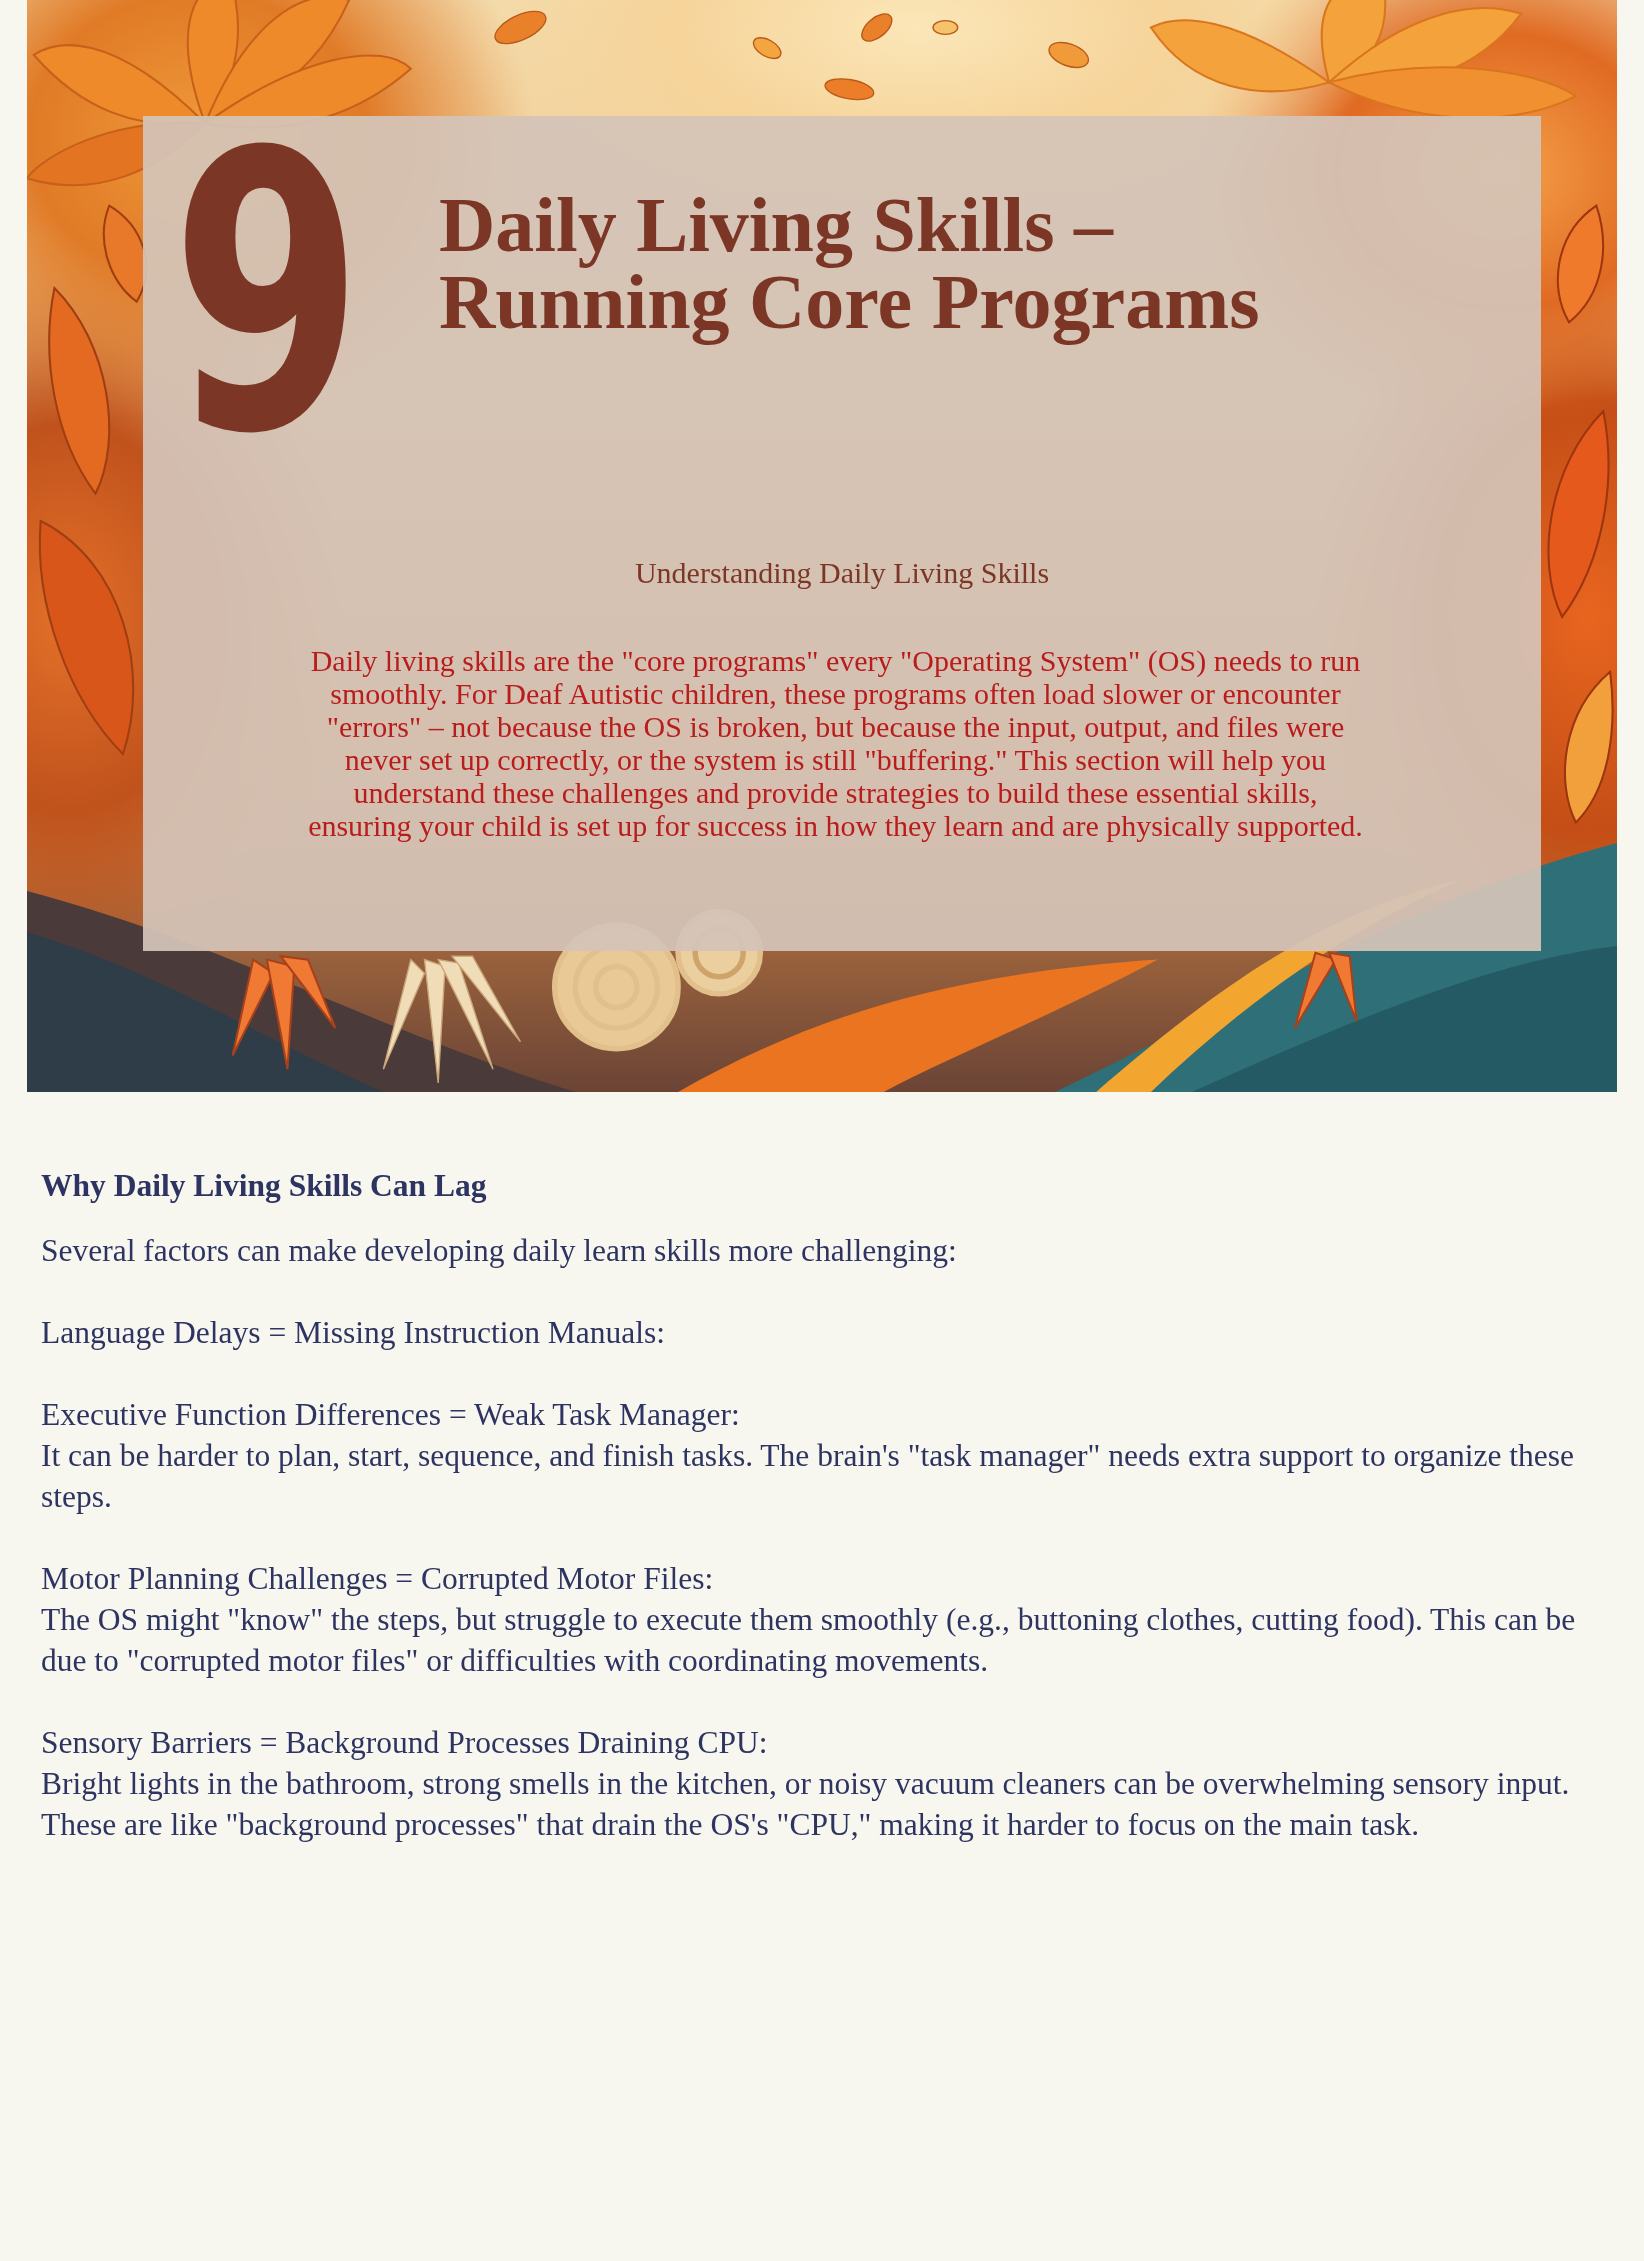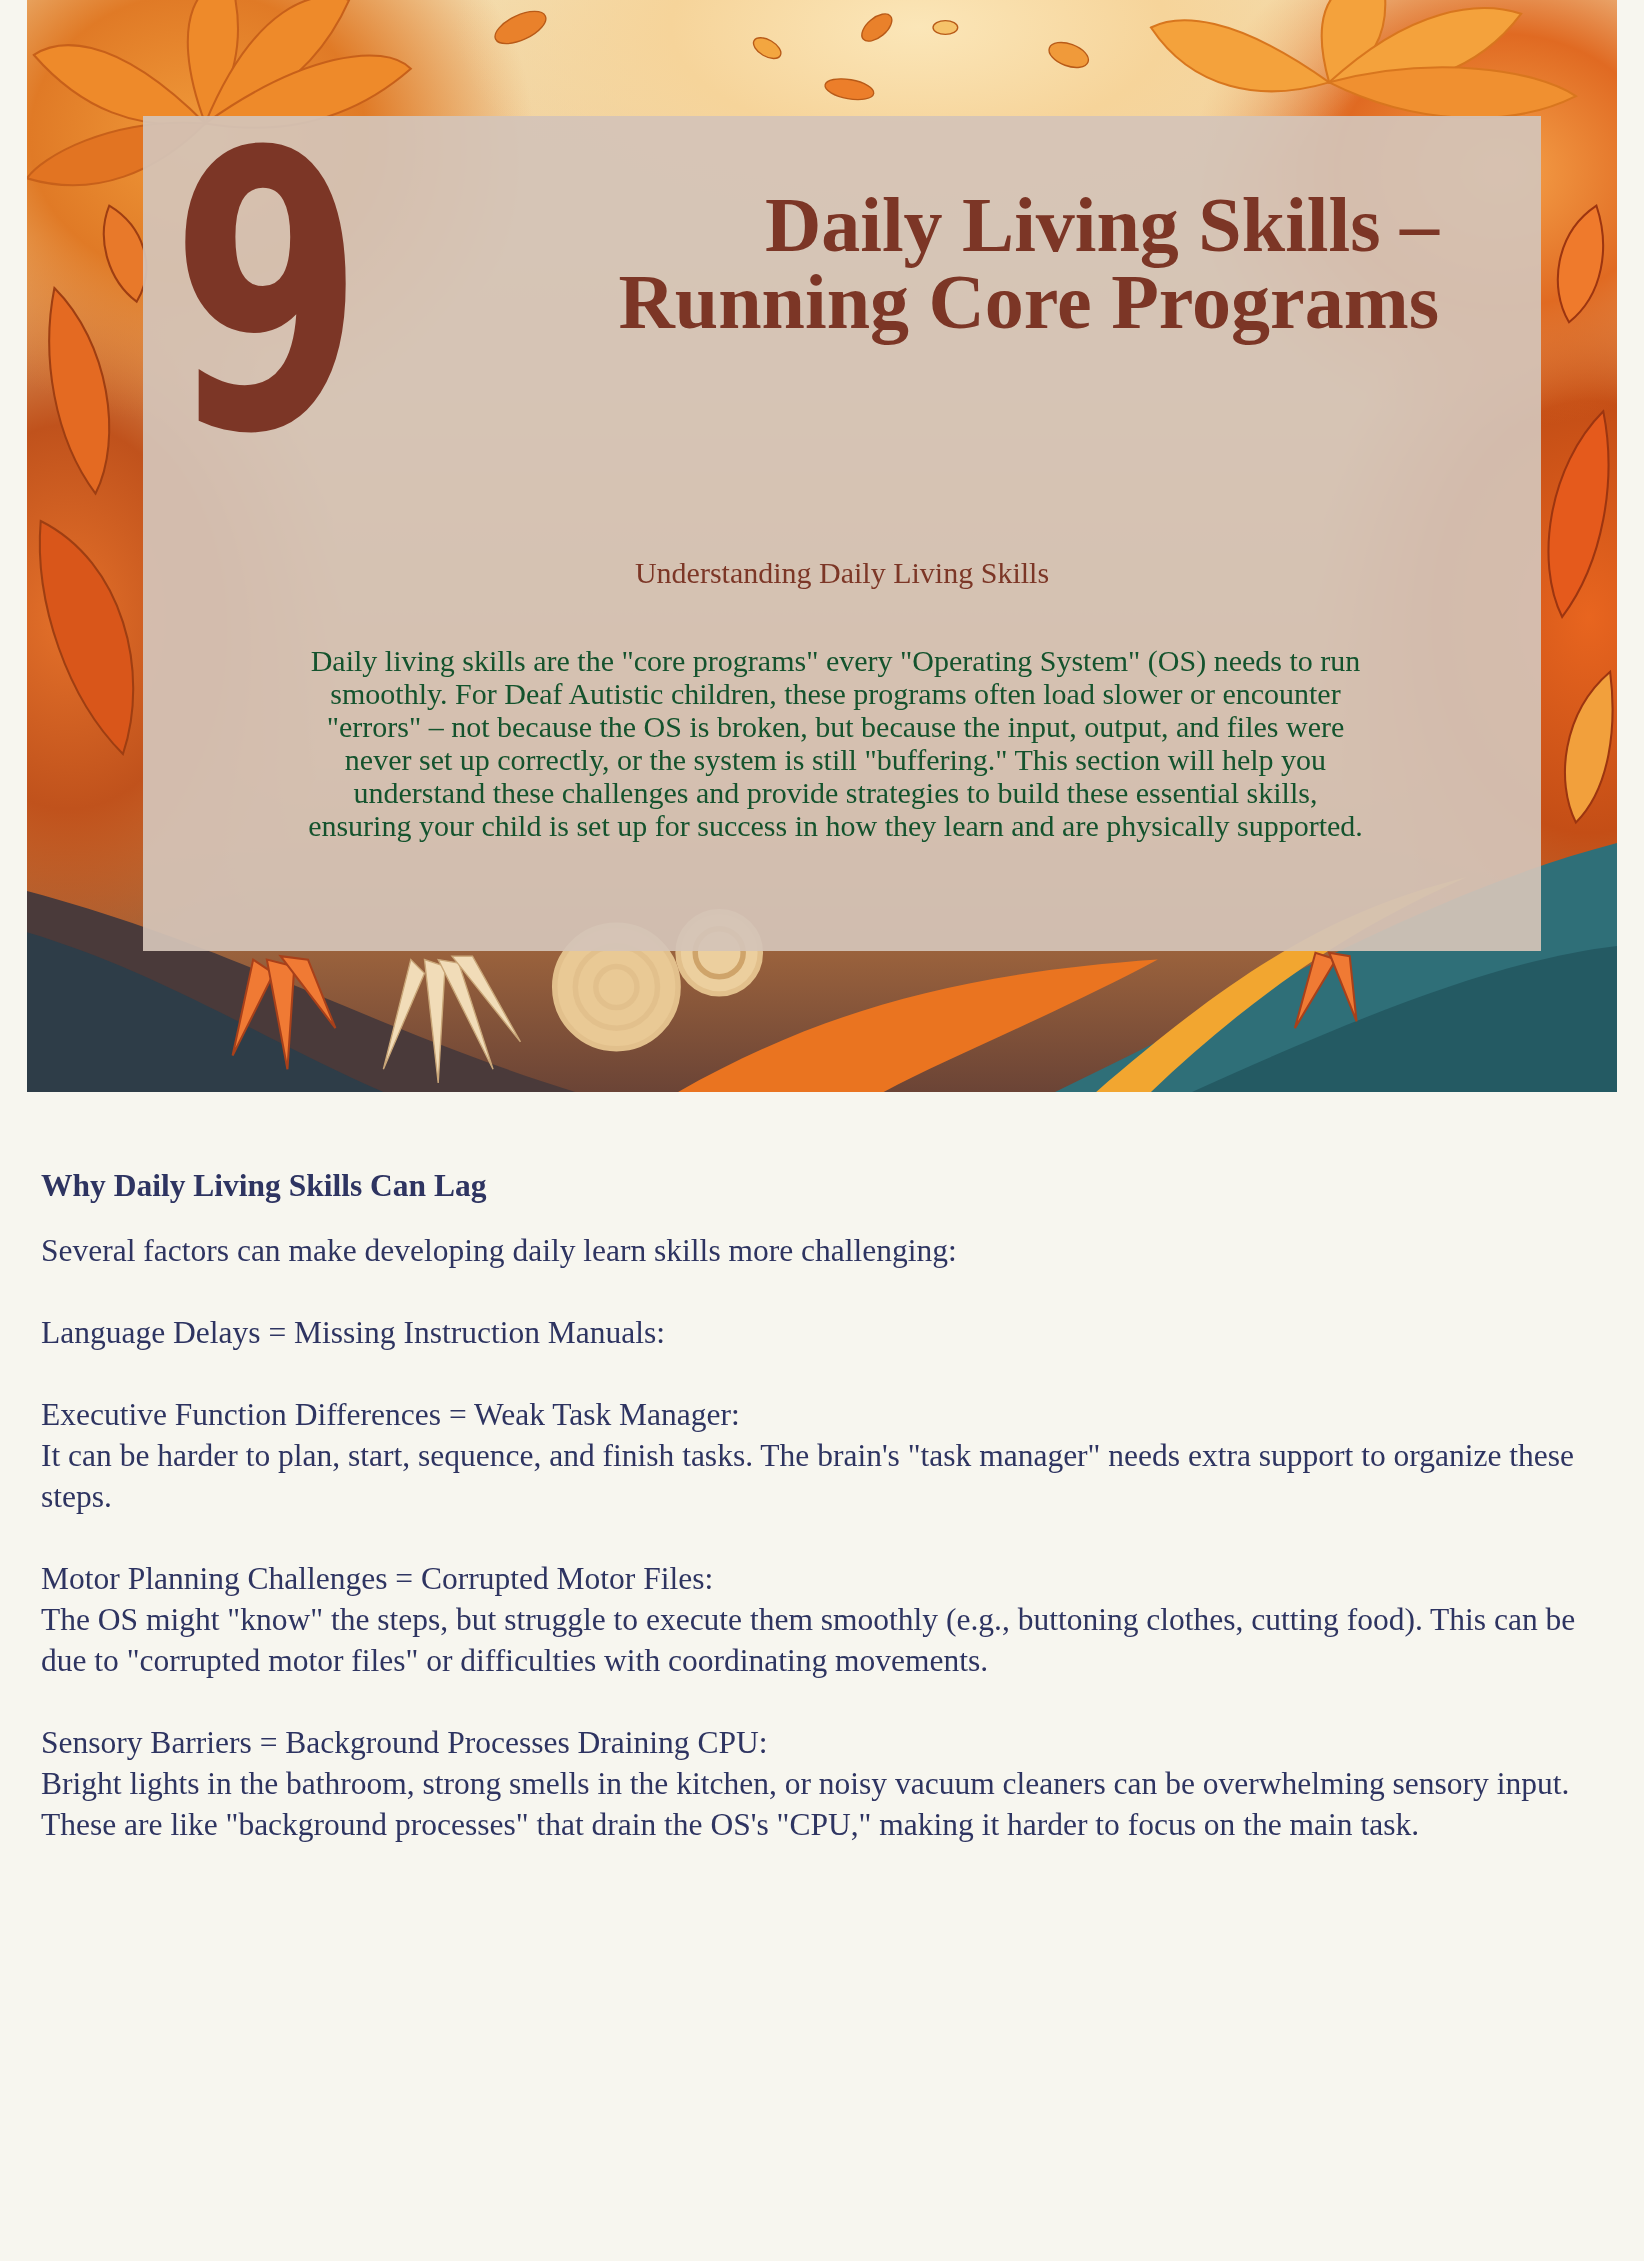--- a/index.html
+++ b/index.html
@@ -28,33 +28,33 @@
   .chapter-num {
     position:absolute; left:171px; top:103px;
     font-family:"DejaVu Sans","Liberation Sans",sans-serif;
     font-weight:bold; font-size:384px; line-height:1;
     color:#7c3626;
     transform:scaleX(0.72); transform-origin:left top;
     letter-spacing:-6.9px;
   }
   .hero-title {
     position:absolute; left:439px; top:186px; width:1000px;
-    text-align:right; color:#7c3626;
+    text-align:left; color:#7c3626;
     font-family:"Liberation Serif","DejaVu Serif",serif;
     font-weight:bold; font-size:78px; line-height:77px;
     margin:0;
   }
   .sub-heading {
     position:absolute; left:143px; top:554px; width:1398px;
     text-align:center; color:#7c3626;
     font-weight:normal; font-size:30px; line-height:38px; margin:0;
   }
   .intro {
     position:absolute; left:301px; top:644px; width:1069px;
-    text-align:center; color:#14532d;
+    text-align:center; color:#b91c1c;
     font-size:30px; line-height:33px; margin:0;
   }
   .content {
     position:absolute; left:41px; top:1165px; width:1549px;
     color:#2e3461; font-size:31.5px; line-height:41px;
   }
   .content h2 {
     font-size:31.5px; line-height:41px; font-weight:bold; margin:0 0 24px 0;
   }
   .content p { margin:0; }

